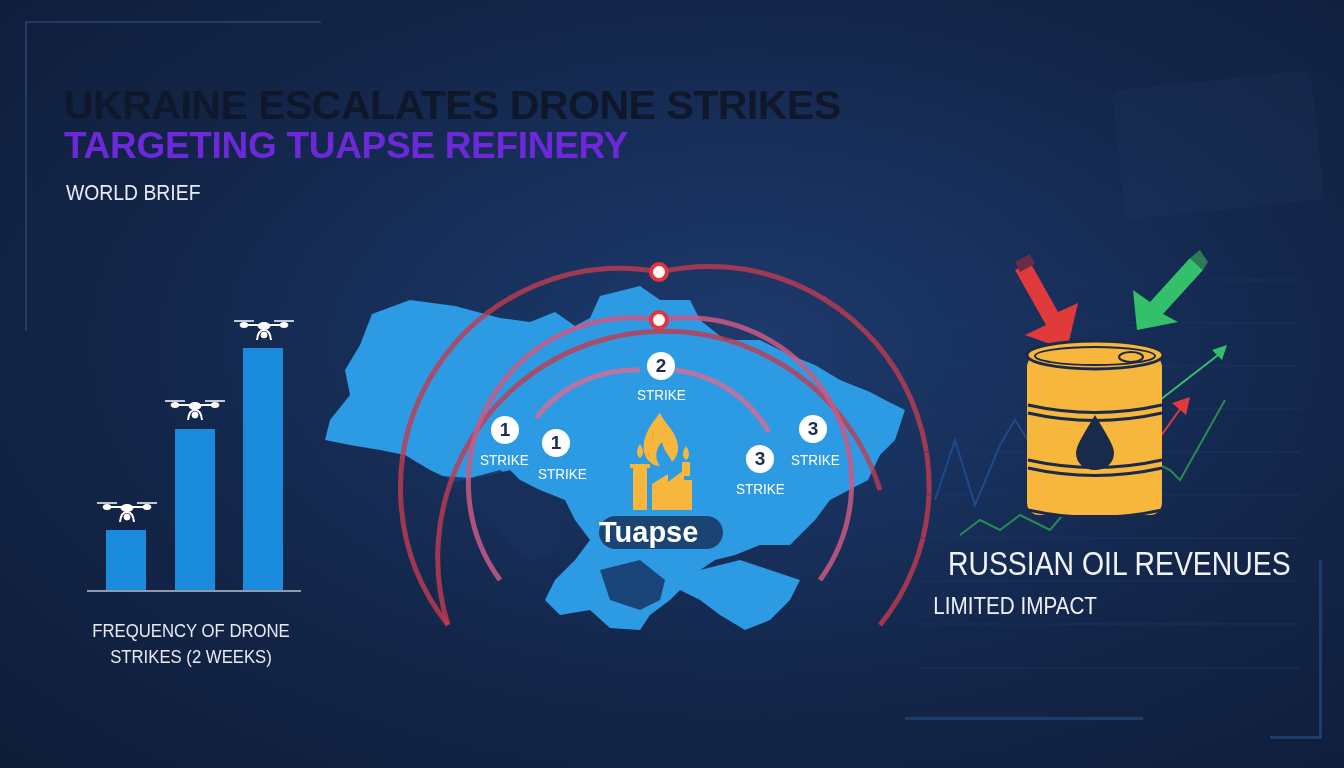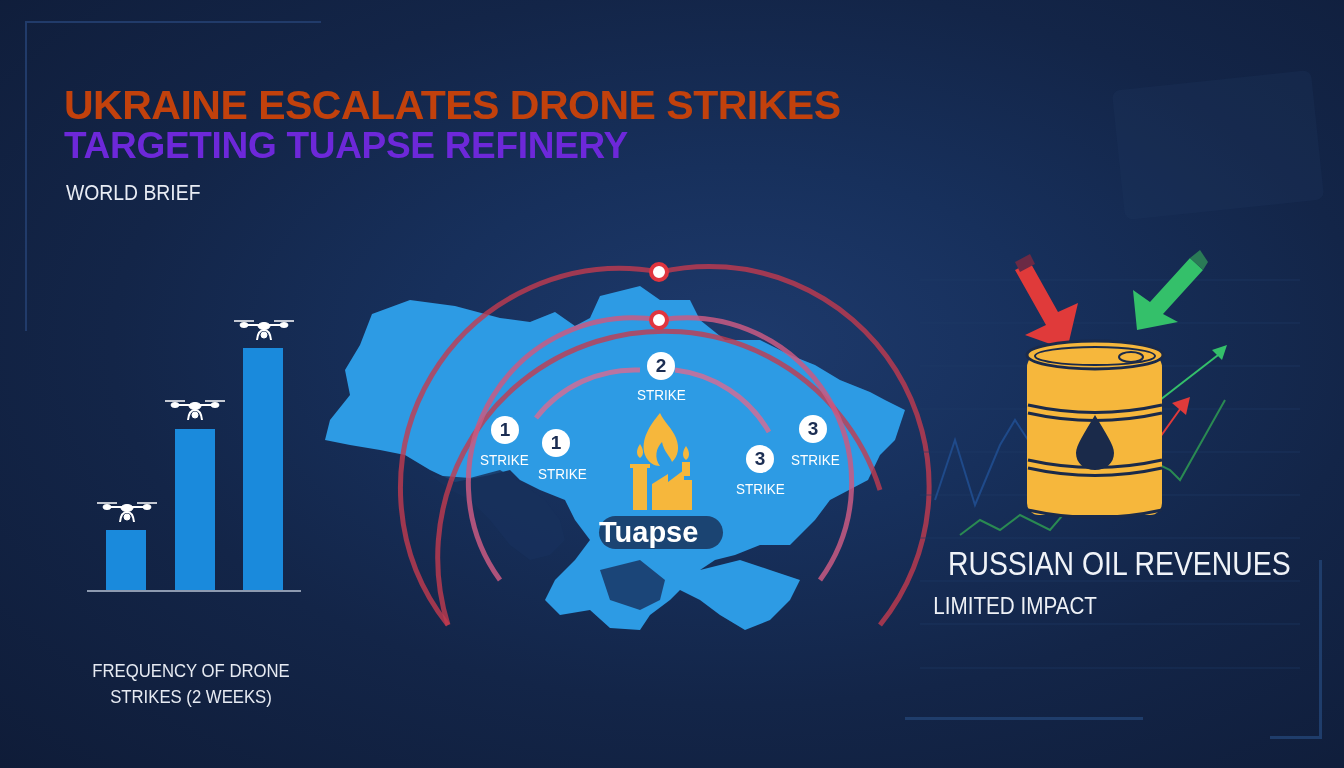--- a/index.html
+++ b/index.html
@@ -12,32 +12,32 @@
     }
     .frame-tl { position: absolute; left: 25px; top: 21px; width: 296px; height: 310px;
       border-left: 2px solid #213b6a; border-top: 2px solid #213b6a; }
     .frame-br-line { position: absolute; left: 905px; top: 717px; width: 238px; height: 3px; background: #1f3d6b; }
     .frame-br { position: absolute; left: 1270px; top: 560px; width: 52px; height: 179px;
       border-right: 3px solid #1f3d6b; border-bottom: 3px solid #1f3d6b; }
     .ghost-card { position: absolute; left: 1118px; top: 80px; width: 200px; height: 130px;
       background: rgba(30,55,95,0.25); border-radius: 8px; transform: rotate(-6deg); }
 
     .title { position: absolute; left: 64px; top: 82px; font-size: 41px; font-weight: bold;
-      letter-spacing: -0.5px; color: #c2410c; white-space: nowrap; }
+      letter-spacing: -0.5px; color: #0f172a; white-space: nowrap; }
     .subtitle { position: absolute; left: 64px; top: 125px; font-size: 37px; font-weight: bold;
       color: #6d28d9; white-space: nowrap; letter-spacing: -0.3px; }
     .brand { position: absolute; left: 66px; top: 180px; font-size: 22px; color: #e8ecf4;
       white-space: nowrap; transform: scaleX(0.88); transform-origin: left; }
 
     .chart { position: absolute; left: 0; top: 0; width: 0; height: 0; }
     .bar { position: absolute; background: #1a8adc; }
     .baseline { position: absolute; left: 87px; top: 590px; width: 214px; height: 2px; background: #8d9ab0; }
     .drone { position: absolute; width: 64px; height: 26px; }
     .chart-caption { position: absolute; left: 60px; top: 618px; width: 262px; text-align: center;
-      font-size: 19px; line-height: 26px; color: #e6eaf2; margin-top: 40px; }
+      font-size: 19px; line-height: 26px; color: #e6eaf2; }
     .chart-caption span { display: block; transform: scaleX(0.88); }
 
     .map { position: absolute; left: 0; top: 0; width: 1344px; height: 768px; }
     .marker { position: absolute; width: 28px; height: 28px; border-radius: 50%; background: #fff;
       color: #1b2d52; font-weight: bold; font-size: 19px; text-align: center; line-height: 28px; }
     .strike-lbl { position: absolute; font-size: 15px; color: #fff; white-space: nowrap;
       transform: scaleX(0.9); transform-origin: left; }
     .tuapse { position: absolute; left: 599px; top: 516px; width: 124px; height: 33px;
       border-radius: 17px; background: #1b4472; color: #fff; font-weight: bold; font-size: 29px;
       text-align: left; line-height: 33px; }

